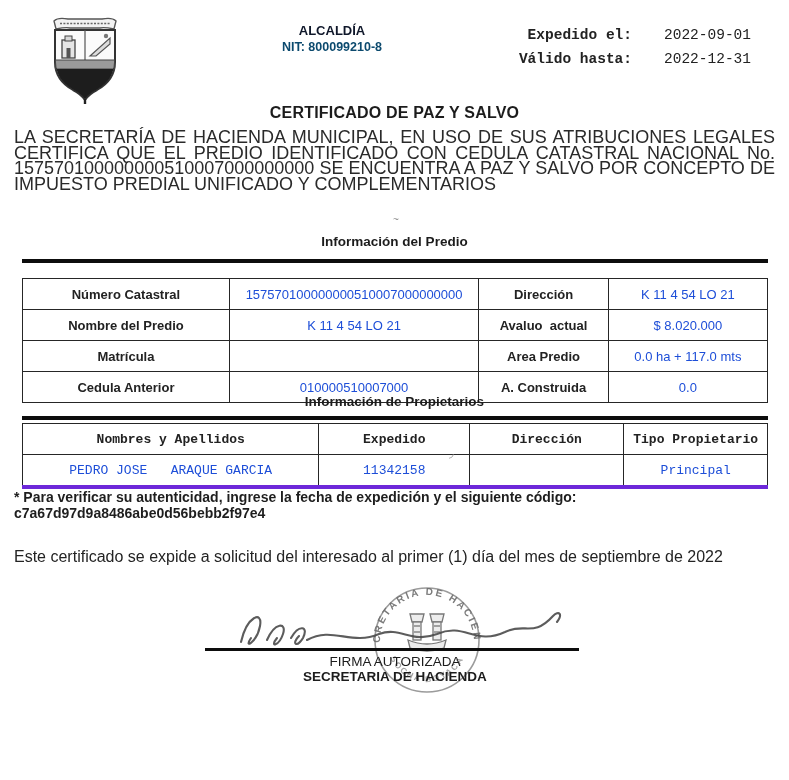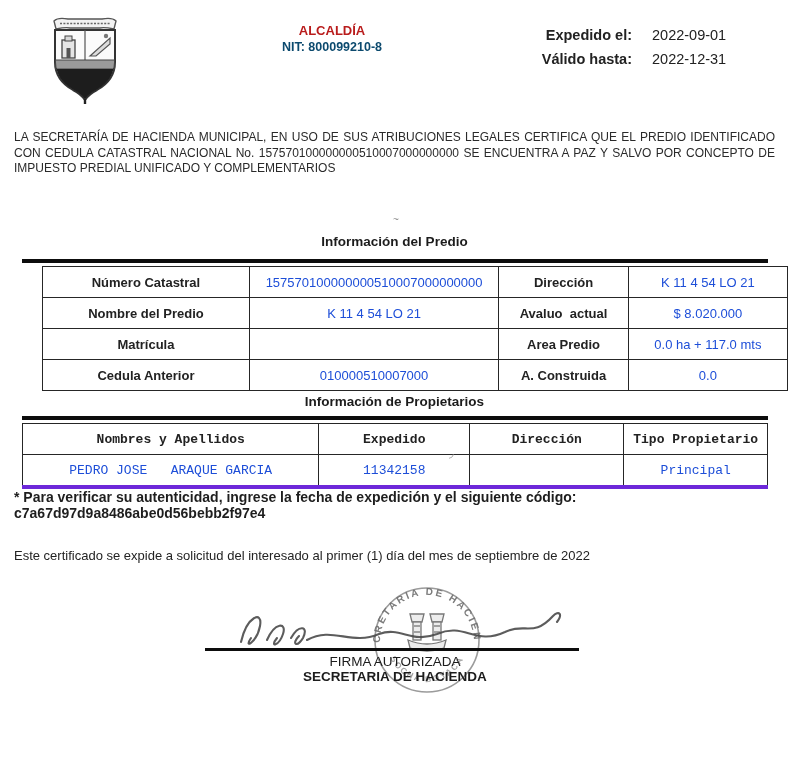--- a/index.html
+++ b/index.html
@@ -3,55 +3,55 @@
 <meta charset="utf-8">
 <style>
   html,body{margin:0;padding:0;background:#ffffff;}
   .page{
     position:relative;width:789px;height:780px;background:#ffffff;
     font-family:"Liberation Sans", sans-serif;color:#1f1f1f;overflow:hidden;
   }
   
   .logo{position:absolute;left:44px;top:14px;width:82px;height:90px;}
   .org-block{position:absolute;left:167px;top:22px;width:330px;text-align:center;line-height:17px;}
-  .org-line{font-weight:bold;font-size:13px;color:#b91c1c;}
+  .org-line{font-weight:bold;font-size:13px;color:#0f172a;}
   .org-nit{font-weight:bold;font-size:12.5px;color:#0c4a6e;}
-  .dates-block{position:absolute;left:500px;top:27px;width:260px;font-size:14.5px;}
+  .dates-block{position:absolute;left:500px;top:27px;width:260px;font-size:14.5px;font-family:Liberation Mono, monospace;}
   .date-row{display:flex;margin-bottom:8px;}
   .date-label{width:132px;text-align:right;font-weight:bold;color:#222;}
-  .date-value{margin-left:20px;color:#222;}
+  .date-value{margin-left:32px;color:#222;}
   
   .doc-title{position:absolute;left:0;top:104px;width:789px;text-align:center;
     font-size:16px;font-weight:bold;letter-spacing:.2px;color:#1c1c1c;}
   .body-par{position:absolute;left:14px;top:130px;width:761px;text-align:justify;
-    font-size:12px;line-height:15.6px;color:#2a2a2a;}
+    font-size:18px;line-height:15.6px;color:#2a2a2a;}
   
   .section-head{position:absolute;width:789px;text-align:center;font-weight:bold;
     font-size:13.5px;color:#1c1c1c;}
   .head-predio{top:234px;}
   .head-prop{top:394px;}
   .rule{position:absolute;left:22px;width:746px;height:3.5px;background:#0d0d0d;}
   .rule1{top:259px;}
   .rule2{top:416px;}
   table.doc{position:absolute;left:22px;border-collapse:collapse;width:746px;
     font-size:13px;table-layout:fixed;}
-  .t-predio{top:266px;margin-left:20px;}
+  .t-predio{top:278px;}
   .t-prop{top:423px;font-family:Liberation Mono, monospace;}
   table.doc td,table.doc th{border:1.5px solid #262626;height:28px;text-align:center;
     padding:1px 4px;white-space:pre;overflow:hidden;}
   table.doc .lbl, table.doc th{font-weight:bold;color:#222;}
   table.doc .val{font-weight:normal;color:#1d4ed8;}
   .t-prop tr:last-child td{border-bottom:4px solid #6d28d9;}
   .c1{width:27.9%;} .c2{width:33.9%;} .c3{width:17%;} .c4{width:21.2%;}
   .p1{width:40.5%;} .p2{width:20%;} .p3{width:20.5%;} .p4{width:19%;}
   .artifact{position:absolute;color:#8a8a8a;font-size:10px;}
   
   .verify-note{position:absolute;left:14px;top:489px;width:770px;font-size:14px;
     font-weight:bold;color:#1e1e1e;}
-  .issue-line{position:absolute;left:14px;top:548px;width:770px;font-size:13px;color:#232323;}
+  .issue-line{position:absolute;left:14px;top:548px;width:770px;font-size:16px;color:#232323;}
   
   .stamp{position:absolute;left:352px;top:576px;width:150px;height:128px;z-index:1;}
   .scribble{position:absolute;left:233px;top:596px;width:345px;height:64px;z-index:2;}
   .sig-line{position:absolute;left:205px;top:648px;width:374px;height:3px;background:#0d0d0d;z-index:3;}
   .sig-label1{position:absolute;left:195px;top:654px;width:400px;text-align:center;
     font-weight:normal;font-size:13.5px;color:#1c1c1c;z-index:4;}
   .sig-label2{position:absolute;left:195px;top:669px;width:400px;text-align:center;
     font-weight:bold;font-size:13.5px;color:#1c1c1c;z-index:4;}
 </style>
 </head>
@@ -83,20 +83,21 @@
     <div class="date-row">
       <span class="date-label">Expedido el:</span>
       <span class="date-value">2022-09-01</span>
     </div>
     <div class="date-row">
       <span class="date-label">Válido hasta:</span>
       <span class="date-value">2022-12-31</span>
     </div>
   </div>
 
+  <div class="doc-title">CERTIFICADO DE PAZ Y SALVO</div>
   <div class="body-par">LA SECRETARÍA DE HACIENDA MUNICIPAL, EN USO DE SUS ATRIBUCIONES LEGALES CERTIFICA QUE EL PREDIO IDENTIFICADO CON CEDULA CATASTRAL NACIONAL No. 157570100000000510007000000000 SE ENCUENTRA A PAZ Y SALVO POR CONCEPTO DE IMPUESTO PREDIAL UNIFICADO Y COMPLEMENTARIOS</div>
   <span class="artifact" style="left:393px;top:214px;">~</span>
 
   <div class="section-head head-predio">Información del Predio</div>
   <div class="rule rule1"></div>
   <table class="doc t-predio">
     <tbody>
       <tr>
         <td class="lbl c1">Número Catastral</td>
         <td class="val c2">157570100000000510007000000000</td>

